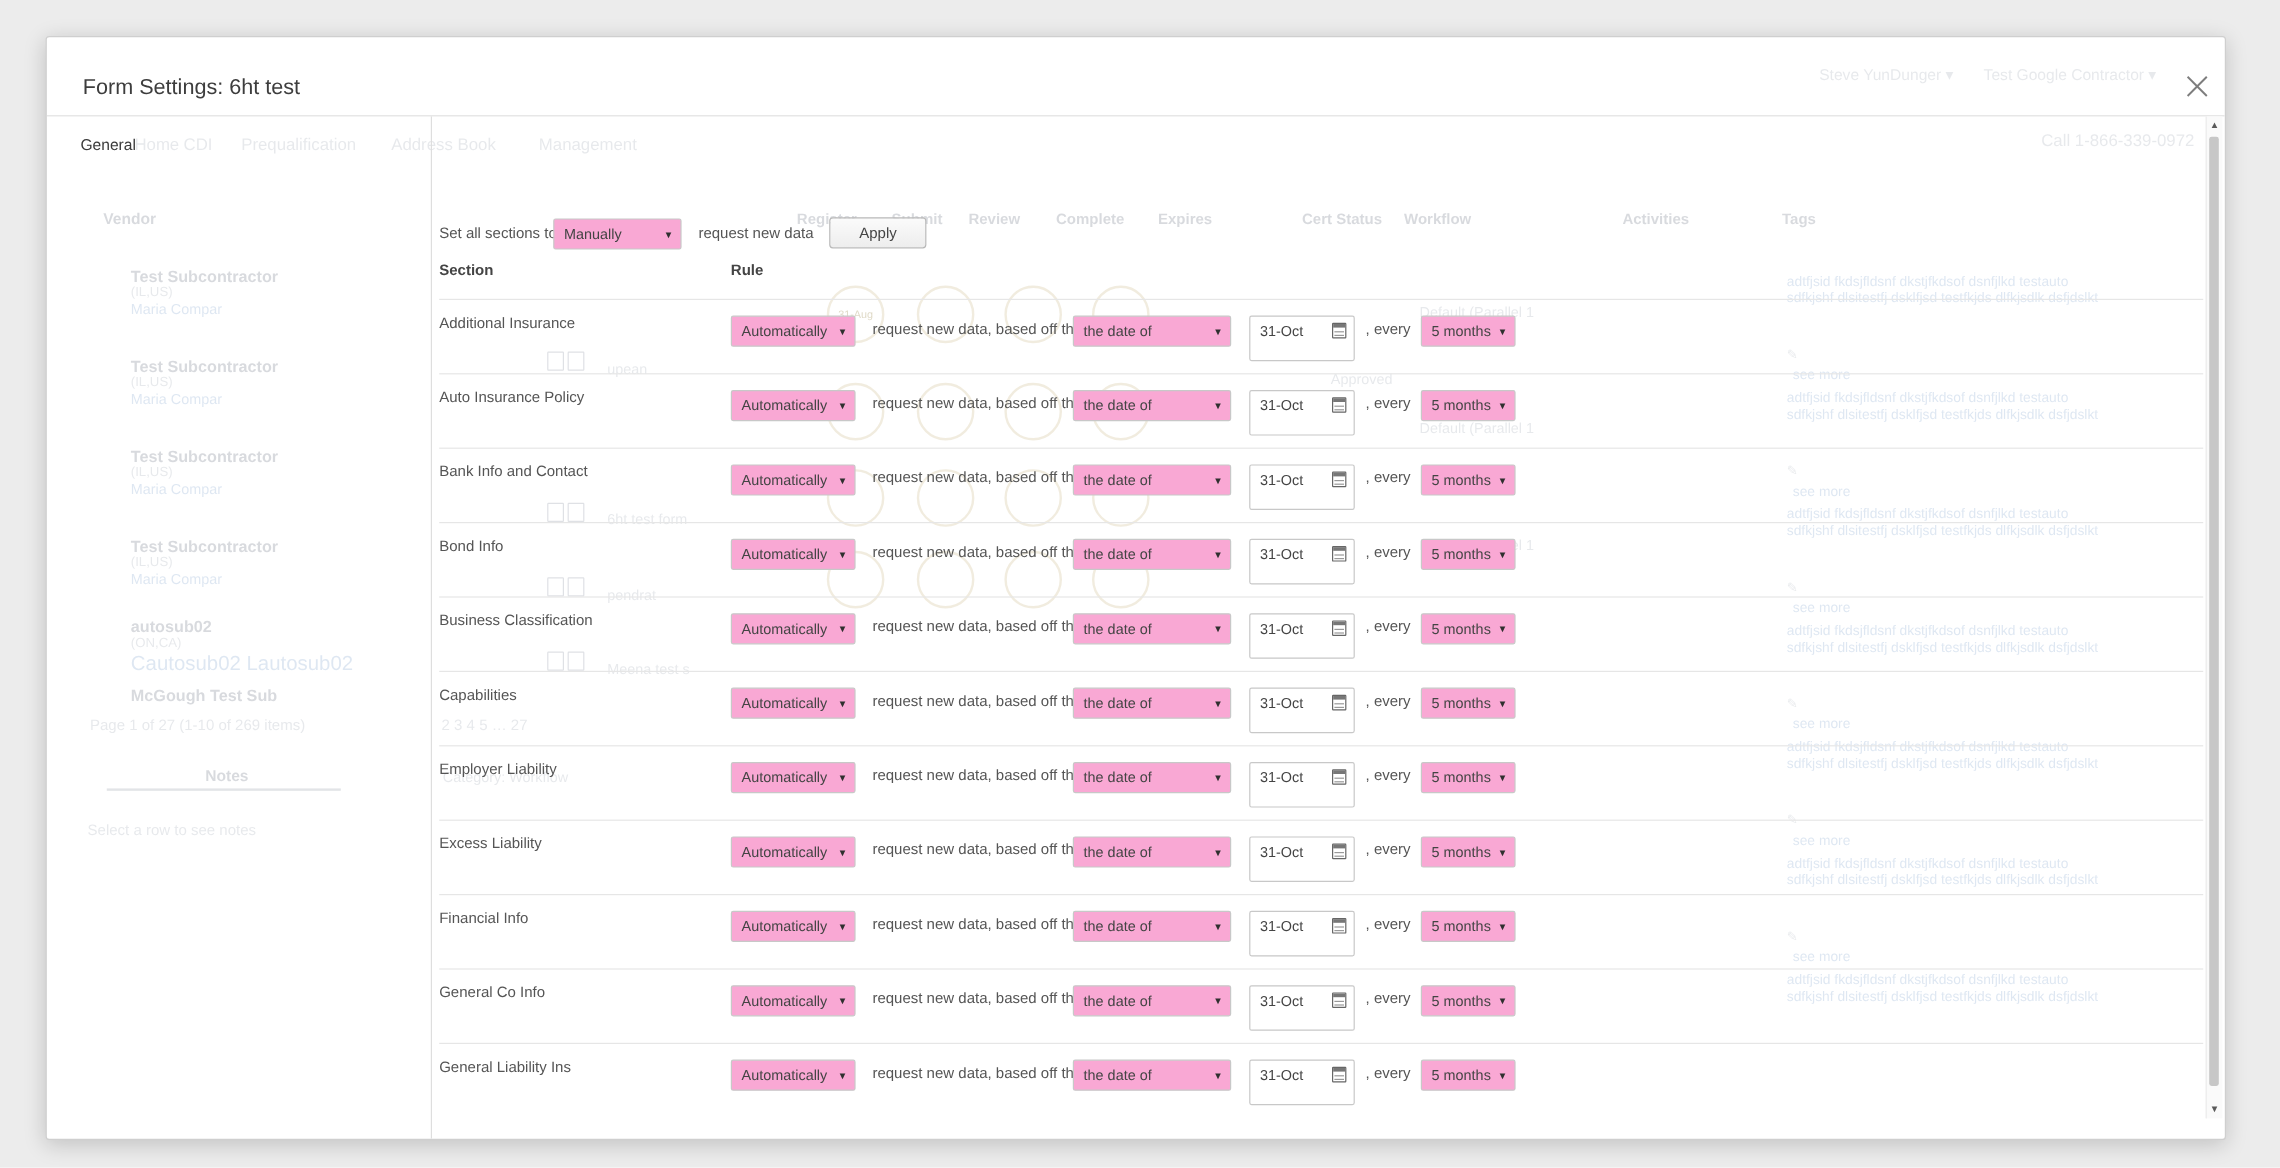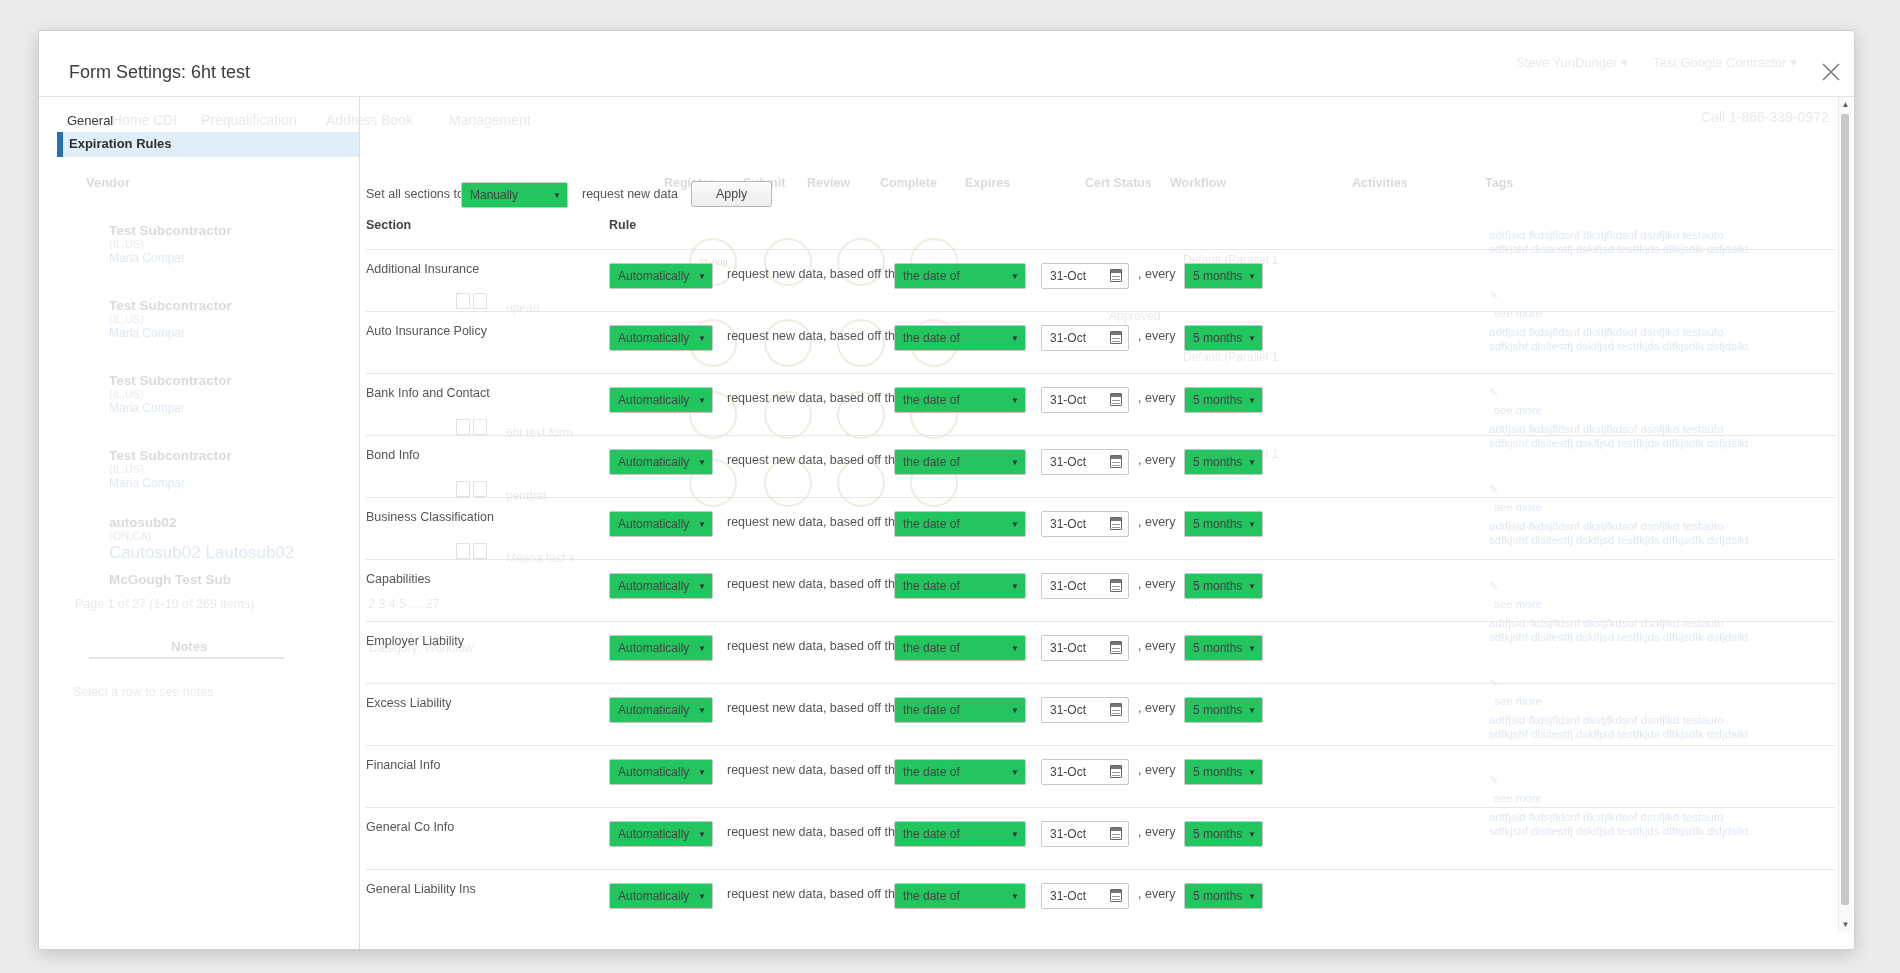--- a/index.html
+++ b/index.html
@@ -38,41 +38,41 @@
   }
   .side-item.selected{
     background:#dfeef9;border-left:6px solid #2471b5;padding-left:6px;
     font-weight:bold;color:#2e2e2e;height:25px;
   }
   
   .instruction{position:absolute;left:327px;top:118px;font-size:13.5px;color:#333;}
   .setall{position:absolute;left:327px;top:150px;height:27px;width:600px;font-size:12.5px;color:#555;}
   .setall .lbl{position:absolute;top:6px;}
   .sel{
-    position:absolute;height:26px;box-sizing:border-box;background:#22c55e;
+    position:absolute;height:26px;box-sizing:border-box;background:#f9a8d4;
     border:1px solid #c8c8c8;border-radius:2px;font-size:12px;color:#444;
     line-height:24px;padding:0 18px 0 8px;cursor:pointer;overflow:hidden;
   }
   .sel .arrow{position:absolute;right:6px;top:0;line-height:25px;font-size:8px;color:#2f2f2f;}
   .apply{
     position:absolute;left:325px;top:0;height:26px;padding:0 24px;
     border:1px solid #b9b9b9;border-radius:3px;background:linear-gradient(#fbfbfb,#ededed);
     font-size:12.5px;color:#444;font-family:inherit;cursor:pointer;
   }
   .thead{position:absolute;left:327px;top:187px;font-size:12.5px;font-weight:bold;color:#444;}
   .thead .col-rule{position:absolute;left:243px;top:0;}
   .rows{position:absolute;left:327px;top:218px;width:1470px;}
   .rule-row{position:relative;height:62px;border-top:1px solid #e6e6e6;box-sizing:border-box;}
   .sec-label{position:absolute;left:0;top:12px;font-size:12.5px;color:#555;}
   .row-text{position:absolute;top:17px;font-size:12.5px;color:#555;}
   .sel-mode{left:243px;top:13px;width:104px;}
   .t-after{left:361px;}
   .sel-basis{left:528px;top:13px;width:132px;}
   .datebox{
-    position:absolute;left:675px;top:13px;width:88px;height:26px;box-sizing:border-box;
+    position:absolute;left:675px;top:13px;width:88px;height:38px;box-sizing:border-box;
     background:#fff;border:1px solid #c8c8c8;border-radius:2px;
     font-size:12px;color:#444;line-height:24px;padding-left:8px;cursor:text;
   }
   .cal{
     position:absolute;right:6px;top:5px;width:12px;height:13px;box-sizing:border-box;
     border:1px solid #666;border-radius:1px;
     background-image:linear-gradient(#777,#777),linear-gradient(#999,#999),linear-gradient(#999,#999);
     background-size:100% 3px,8px 1px,8px 1px;
     background-position:0 0,1px 6px,1px 9px;
     background-repeat:no-repeat;
@@ -198,23 +198,20 @@
       <line x1="4" y1="4" x2="20" y2="20" stroke="#7d7d7d" stroke-width="1.6"></line>
       <line x1="20" y1="4" x2="4" y2="20" stroke="#7d7d7d" stroke-width="1.6"></line>
     </svg>
   </div>
   <div class="hdr-line"></div>
   <div class="v-line"></div>
 
   <div class="side-item" style="top:78px">
     <span>General</span>
   </div>
-  <div class="side-item selected" style="top:101px">
-    <span>Expiration Rules</span>
-  </div>
 
 
   <div class="setall">
     <span class="lbl" style="left:0">Set all sections to</span>
     <div class="sel" style="left:95px;top:1px;width:107px">
       <span>Manually</span>
       <span class="arrow">▼</span>
     </div>
     <span class="lbl" style="left:216px">request new data</span>
     <button class="apply">Apply</button>

